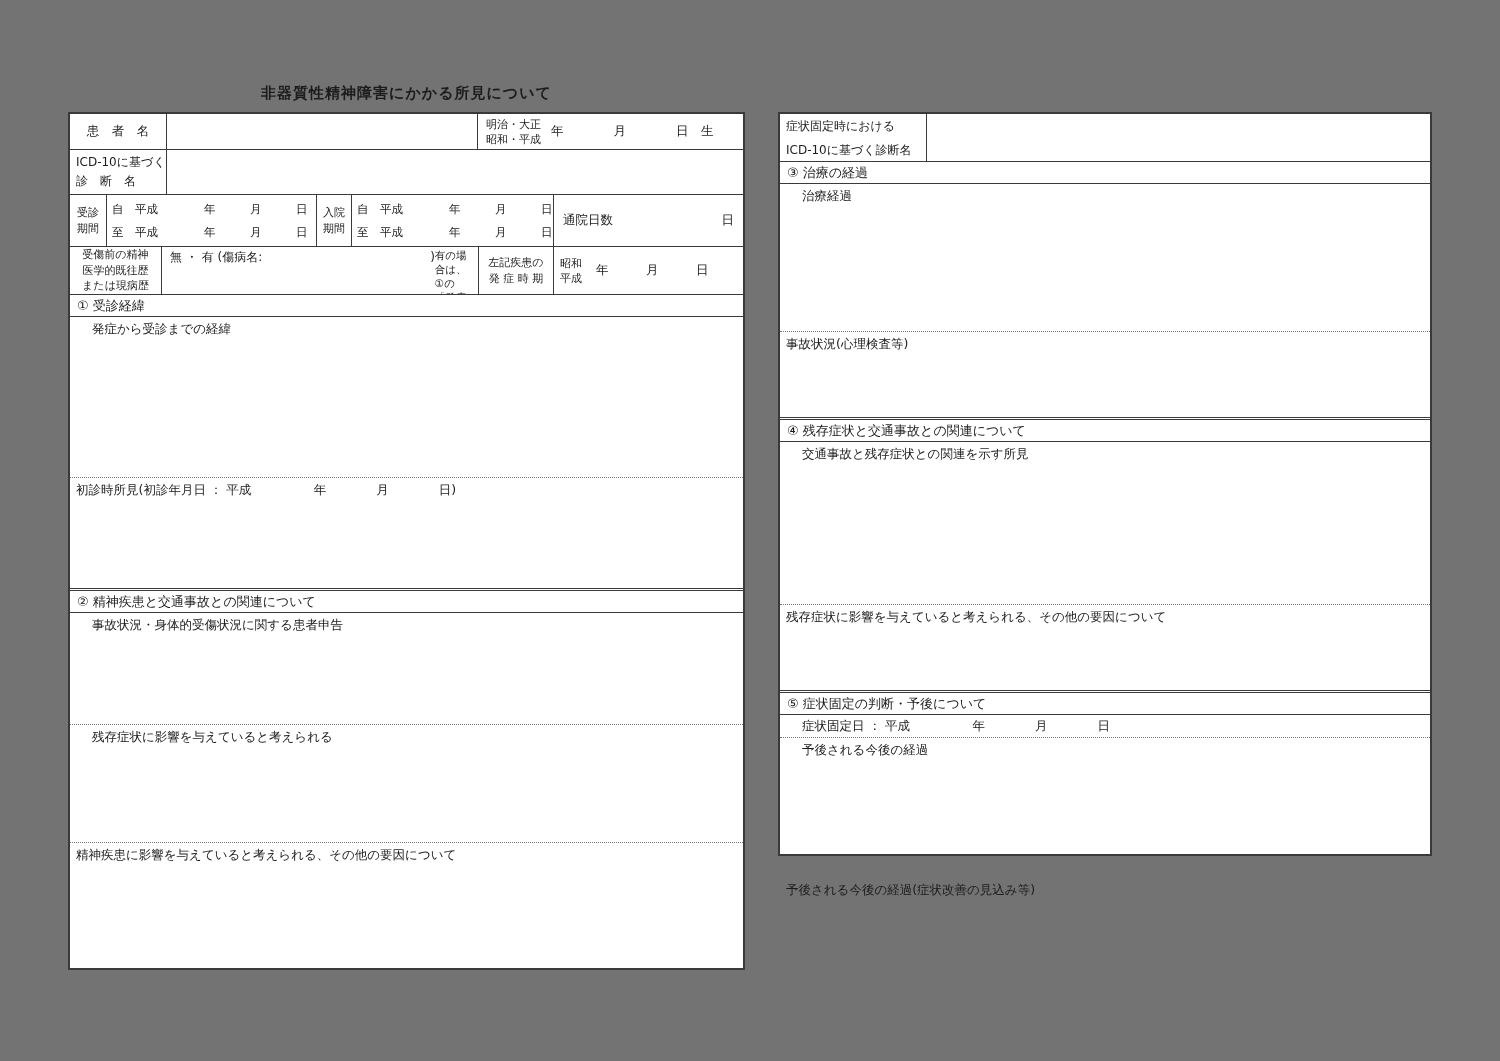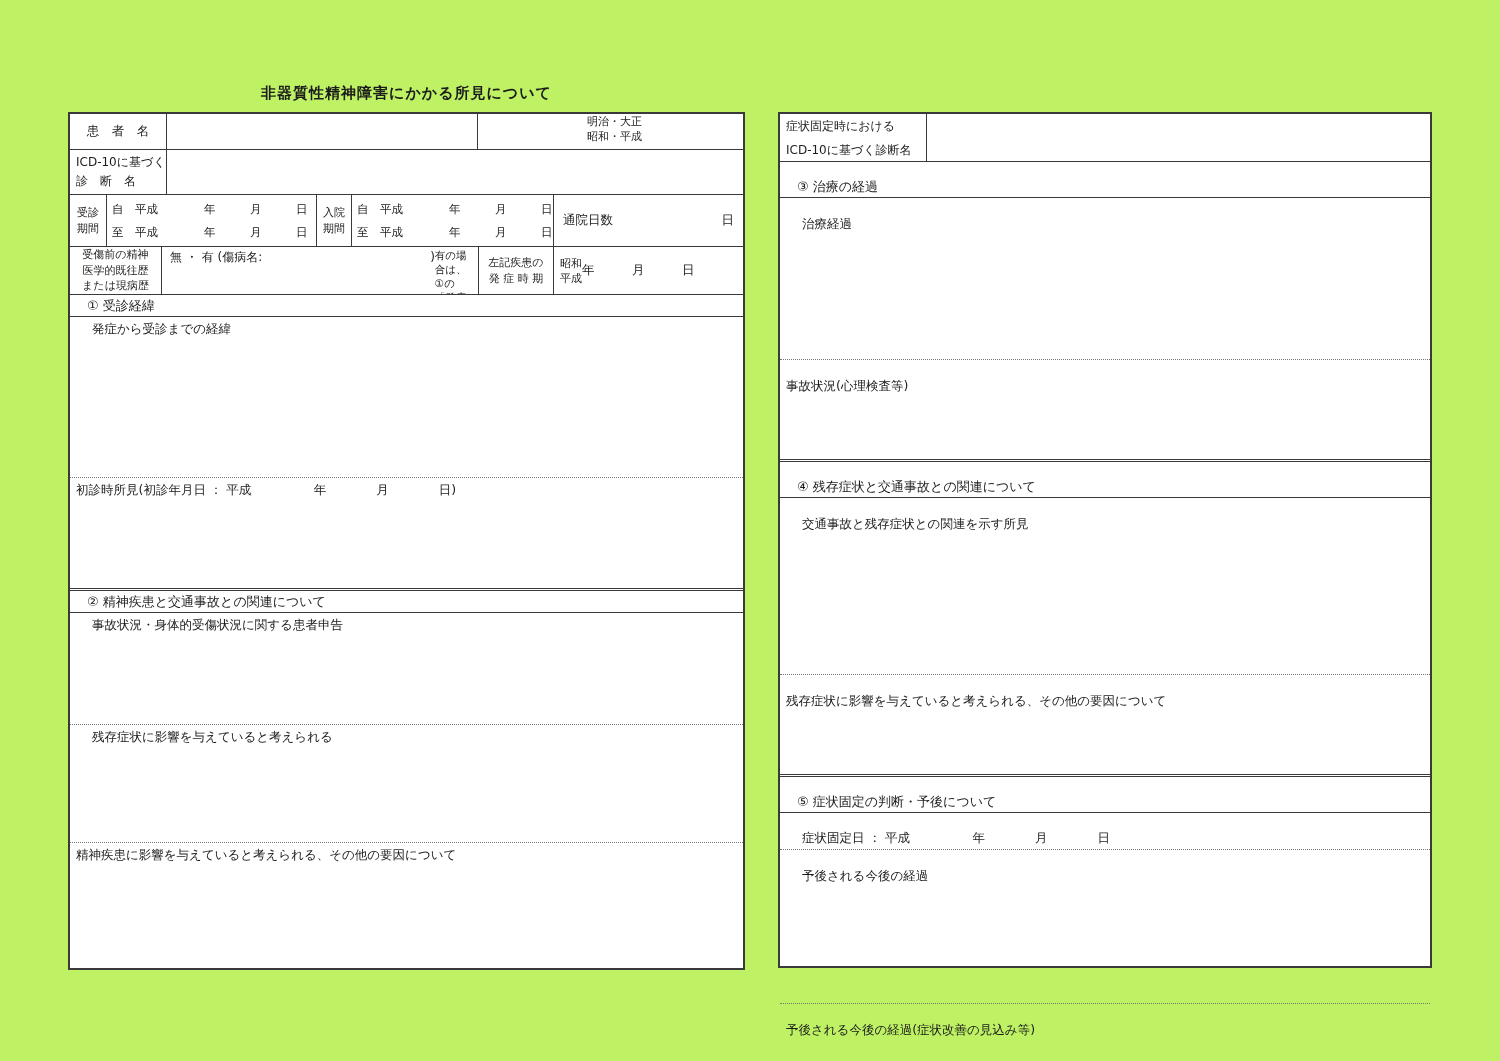--- a/index.html
+++ b/index.html
@@ -1,41 +1,41 @@
 <!DOCTYPE html>
 <html><head>
 <meta charset="utf-8">
 <style>
   * { margin: 0; padding: 0; box-sizing: border-box; }
   html,body { background: #ffffff; }
   .page {
     position: relative;
     width: 1500px; height: 1061px;
-    background: #bef264;
+    background: #737373;
     font-family: "DejaVu Sans", sans-serif;
     color: #1c1c1c;
     overflow: hidden;
   }
   .title {
     position: absolute;
     left: 68px; top: 84px; width: 677px;
     text-align: center;
     font-size: 15px;
     font-weight: bold;
     letter-spacing: 1px;
   }
   .form {
     position: absolute;
     border: 2px solid #3a3a3a;
     background: #fff;
     display: flex;
     flex-direction: column;
   }
   .form-left  { left: 68px;  top: 112px; width: 677px; height: 858px; }
-  .form-right { left: 778px; top: 112px; width: 654px; height: 856px; gap: 14px; }
+  .form-right { left: 778px; top: 112px; width: 654px; height: 744px; }
 
   .row { display: flex; flex-direction: row; flex-shrink: 0; }
   .row.grow { flex: 1 1 auto; }
   .bs   { border-bottom: 1px solid #3a3a3a; }
   .bd   { border-bottom: 1px dotted #777; padding-left: 16px; }
   .bdbl { border-bottom: 3px double #3a3a3a; }
 
   .cell { border-right: 1px solid #3a3a3a; display: flex; overflow: hidden; }
   .cell.last { border-right: none; }
 
@@ -45,35 +45,35 @@
   }
   .lbl-left { align-items: center; justify-content: flex-start;
     text-align: left; padding-left: 6px; font-size: 12.5px; line-height: 1.6; }
   .ml { white-space: pre-line; }
   .sm { font-size: 11px; }
   .xs { font-size: 10.5px; }
 
   .hdr {
     flex-shrink: 0;
     display: flex; align-items: center;
-    padding-left: 17px;
+    padding-left: 7px;
     font-size: 13px;
   }
   .fld-cell { flex: 1 1 auto; padding: 4px 6px; font-size: 12.5px; }
 
   .dates { align-items: center; padding-left: 5px;
     font-size: 11.5px; line-height: 2.0; white-space: pre; }
-  .birth { align-items: center; padding-left: 8px; gap: 10px; flex-direction: column; }
+  .birth { align-items: center; padding-left: 8px; gap: 10px; }
   .birth-fields { font-size: 12.5px; white-space: pre; }
   .days { align-items: center; justify-content: space-between;
     padding: 0 9px; font-size: 12.5px; }
   .hist-mid { flex-direction: row; justify-content: flex-end;
     padding: 2px 4px 2px 8px; }
   .hist-choice { font-size: 12px; white-space: pre; margin-bottom: 3px; }
-  .onset-date { align-items: center; padding-left: 6px; }
+  .onset-date { align-items: center; padding-left: 6px; gap: 14px; }
   .blank { flex: 1 1 auto; }
 </style>
 </head>
 <body>
 
 <div class="page">
 
   <div class="title">非器質性精神障害にかかる所見について</div>
 
   <div class="form form-left">

